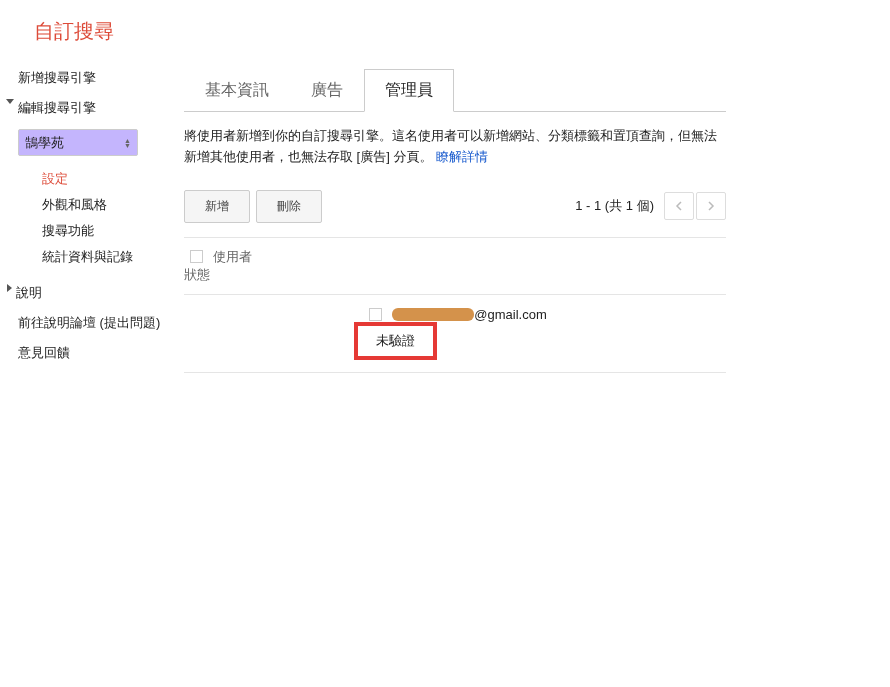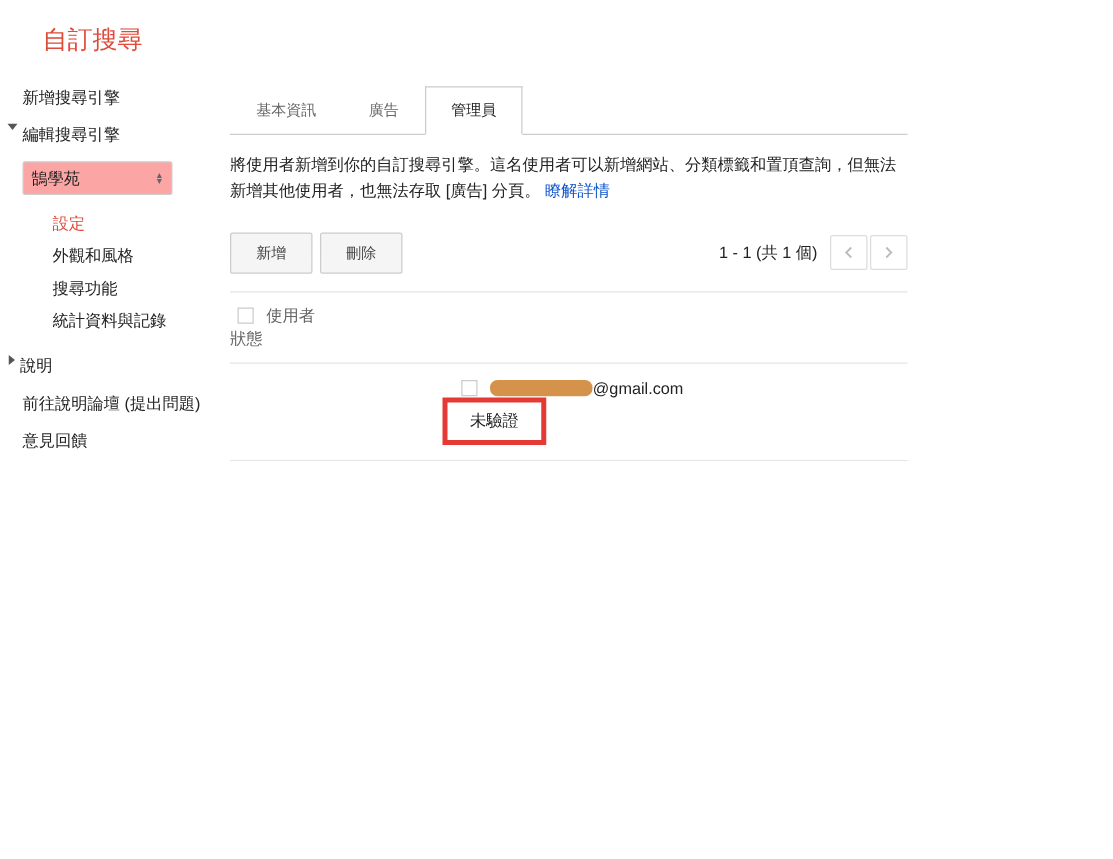--- a/index.html
+++ b/index.html
@@ -50,21 +50,21 @@
       border-top: 4px solid transparent;
       border-bottom: 4px solid transparent;
       border-left: 5px solid #555;
       margin-right: 4px;
       margin-left: 1px;
     }
     .engine-select {
       width: 120px;
       height: 27px;
       border: 1px solid #ccc;
-      background: #fca5a5;
+      background: #c4b5fd;
       display: flex;
       align-items: center;
       justify-content: space-between;
       padding: 0 6px;
       margin: 6px 0 10px 0;
       font-size: 13px;
       cursor: pointer;
       border-radius: 2px;
     }
     .engine-select-arrows {
@@ -91,21 +91,21 @@
     }
     .tabs {
       display: flex;
       border-bottom: 1px solid #ccc;
       margin-top: 6px;
     }
     .tab {
       padding: 10px 20px;
       color: #666;
       cursor: pointer;
-      font-size: 12px;
+      font-size: 16px;
       border: 1px solid transparent;
       margin-bottom: -1px;
     }
     .tab.active {
       color: #222;
       border: 1px solid #ccc;
       border-bottom: 1px solid #fff;
       background: #fff;
     }
     .description {

